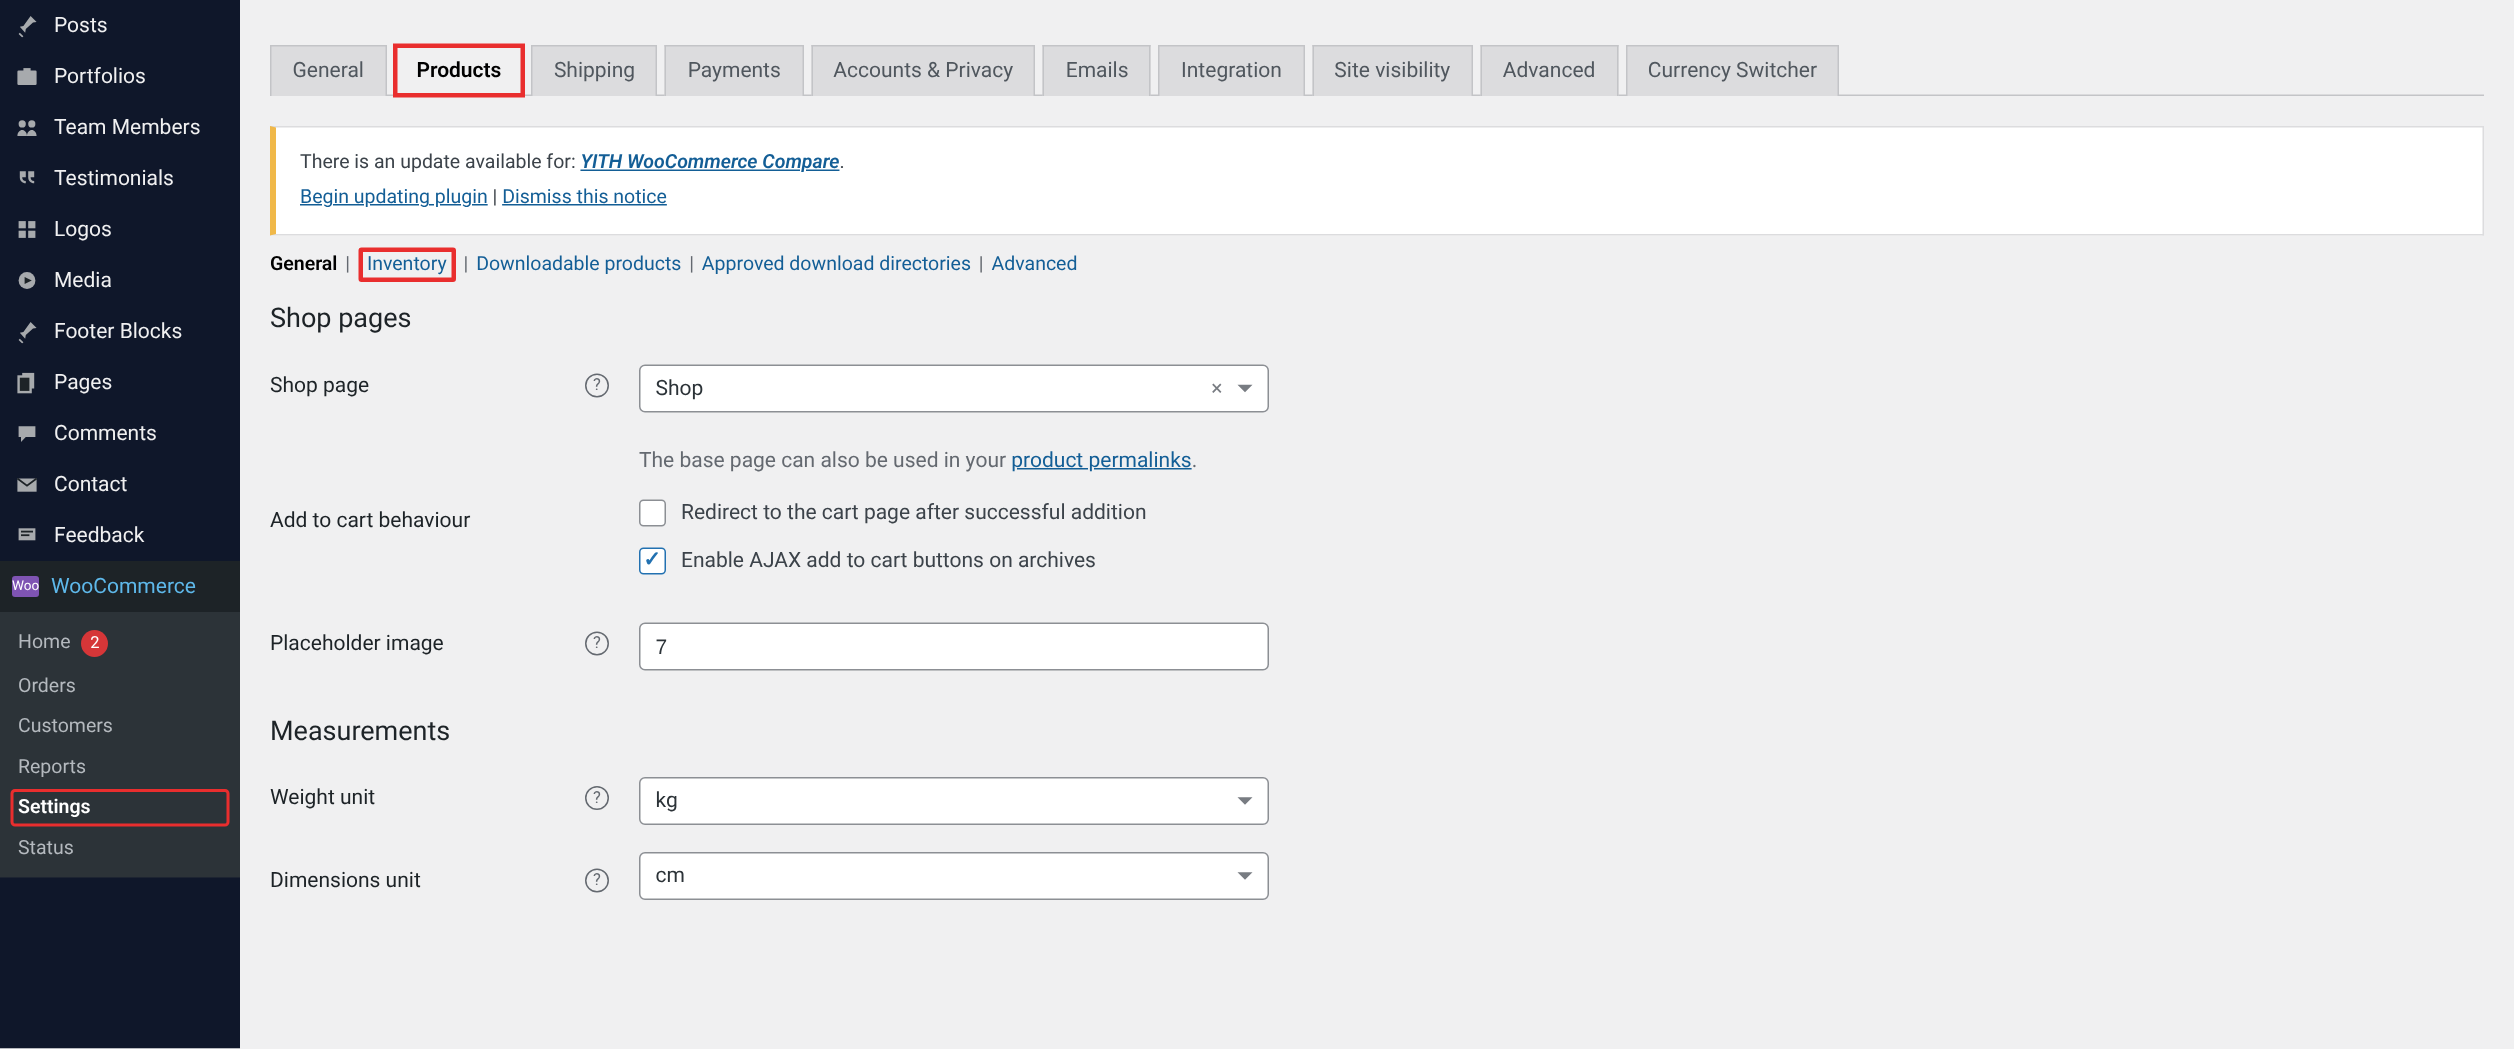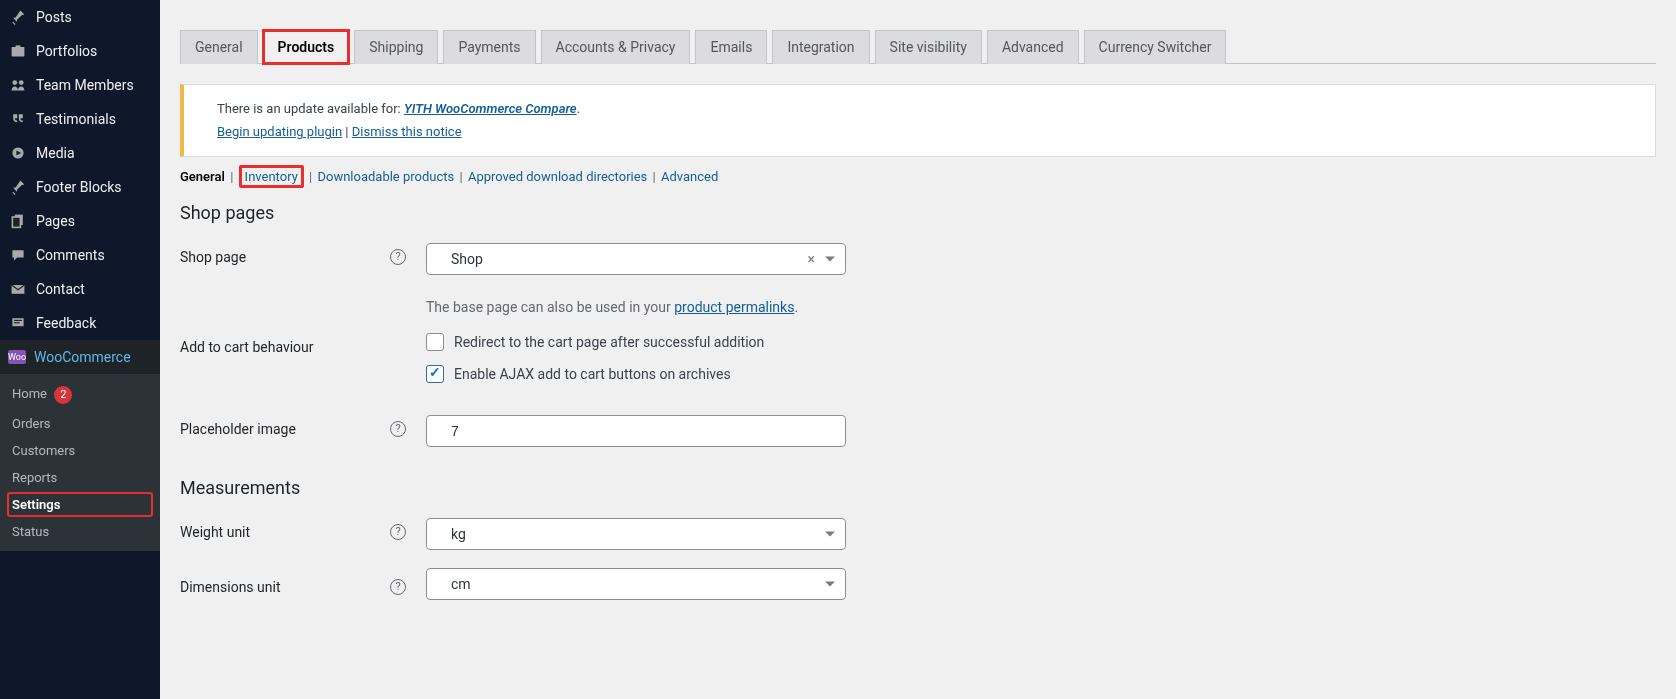--- a/index.html
+++ b/index.html
@@ -142,21 +142,21 @@
   .nav-tab.hl {
     outline: 3px solid #e92e2e;
     outline-offset: -2px;
   }
 
   
   .notice {
     border: 1px solid #dcdcde;
     border-left: 4px solid #f0b849;
     background: #fff;
-    padding: 12px 33px;
+    padding: 12px 16px;
     margin: 20px 0 12px 0;
     font-size: 13px;
     line-height: 1.8;
     color: #3c434a;
   }
   .notice a { color: #135e96; text-decoration: underline; }
   .notice .plugin { font-style: italic; font-weight: 600; color: #135e96; }
 
   
   .subsubsub {
@@ -208,21 +208,21 @@
   }
 
   .select2, .text-input, .select-native {
     width: 420px;
     height: 32px;
     border: 1px solid #8c8f94;
     border-radius: 4px;
     background: #fff;
     display: flex;
     align-items: center;
-    padding: 0 24px;
+    padding: 0 10px;
     font-size: 14px;
     color: #2c3338;
     position: relative;
   }
   .select2 .clear {
     position: absolute; right: 30px; top: 50%; transform: translateY(-50%);
     color: #787c82; font-size: 14px; cursor: pointer;
   }
   .select2 .arrow, .select-native .arrow {
     position: absolute; right: 10px; top: 50%; transform: translateY(-50%);
@@ -305,20 +305,31 @@
 
   <div class="menu-item">
     <span class="ico">
       <svg viewBox="0 0 20 20" width="16" height="16" fill="currentColor">
           <path d="M4 4h5v5H6c0 2 1 3 3 3v2c-3 0-5-2-5-5V4zm7 0h5v5h-3c0 2 1 3 3 3v2c-3 0-5-2-5-5V4z"></path>
         </svg>
     </span>
     <span>Testimonials</span>
   </div>
 
+  <div class="menu-item">
+    <span class="ico">
+      <svg viewBox="0 0 20 20" width="16" height="16" fill="currentColor">
+          <rect x="3" y="3" width="6" height="6"></rect>
+          <rect x="11" y="3" width="6" height="6"></rect>
+          <rect x="3" y="11" width="6" height="6"></rect>
+          <rect x="11" y="11" width="6" height="6"></rect>
+        </svg>
+    </span>
+    <span>Logos</span>
+  </div>
 
   <div class="menu-item">
     <span class="ico">
       <svg viewBox="0 0 20 20" width="16" height="16" fill="currentColor">
           <circle cx="10" cy="10" r="7"></circle>
           <polygon points="8,7 14,10 8,13" fill="#1d2327"></polygon>
         </svg>
     </span>
     <span>Media</span>
   </div>

